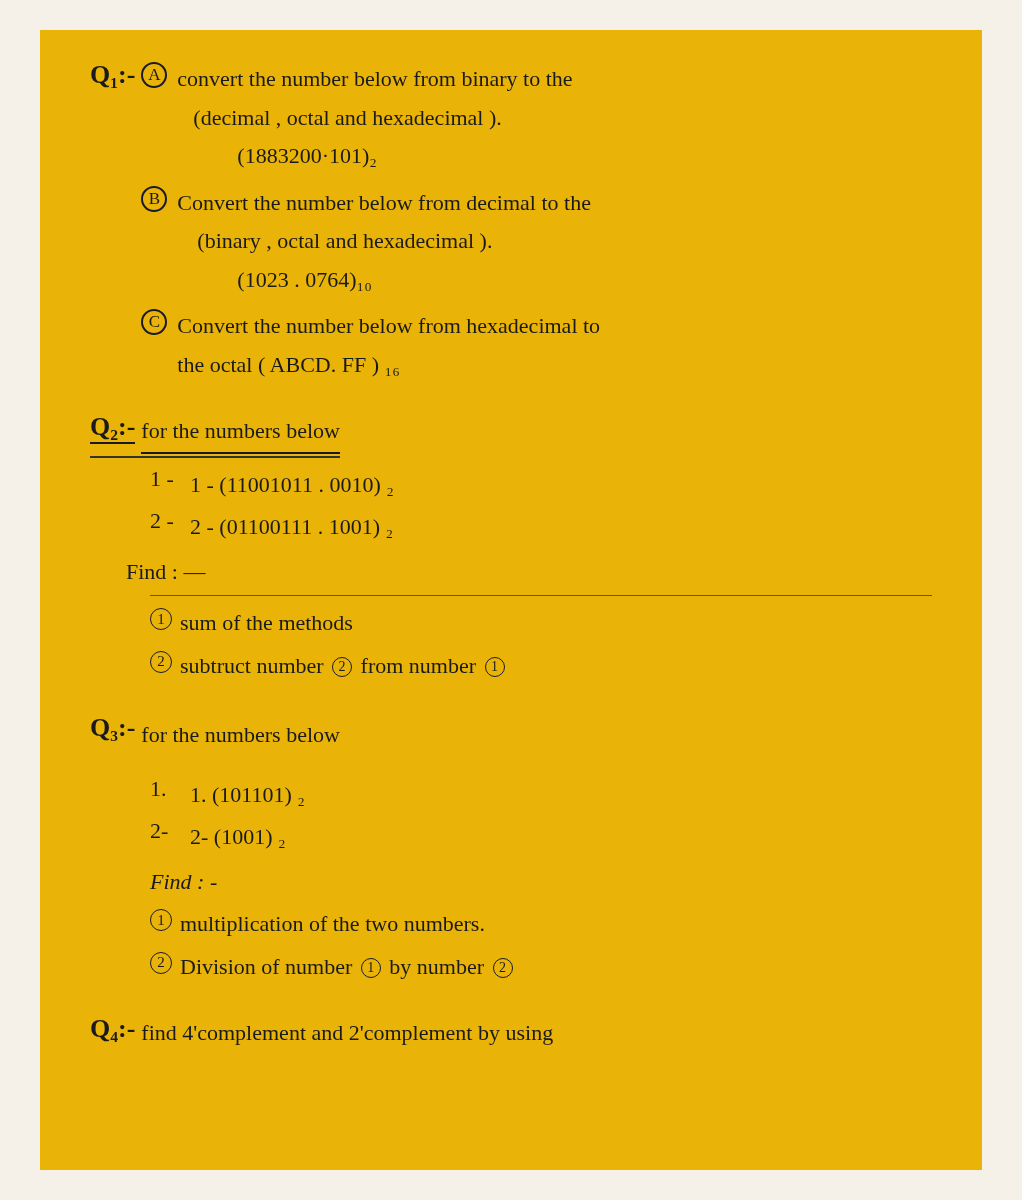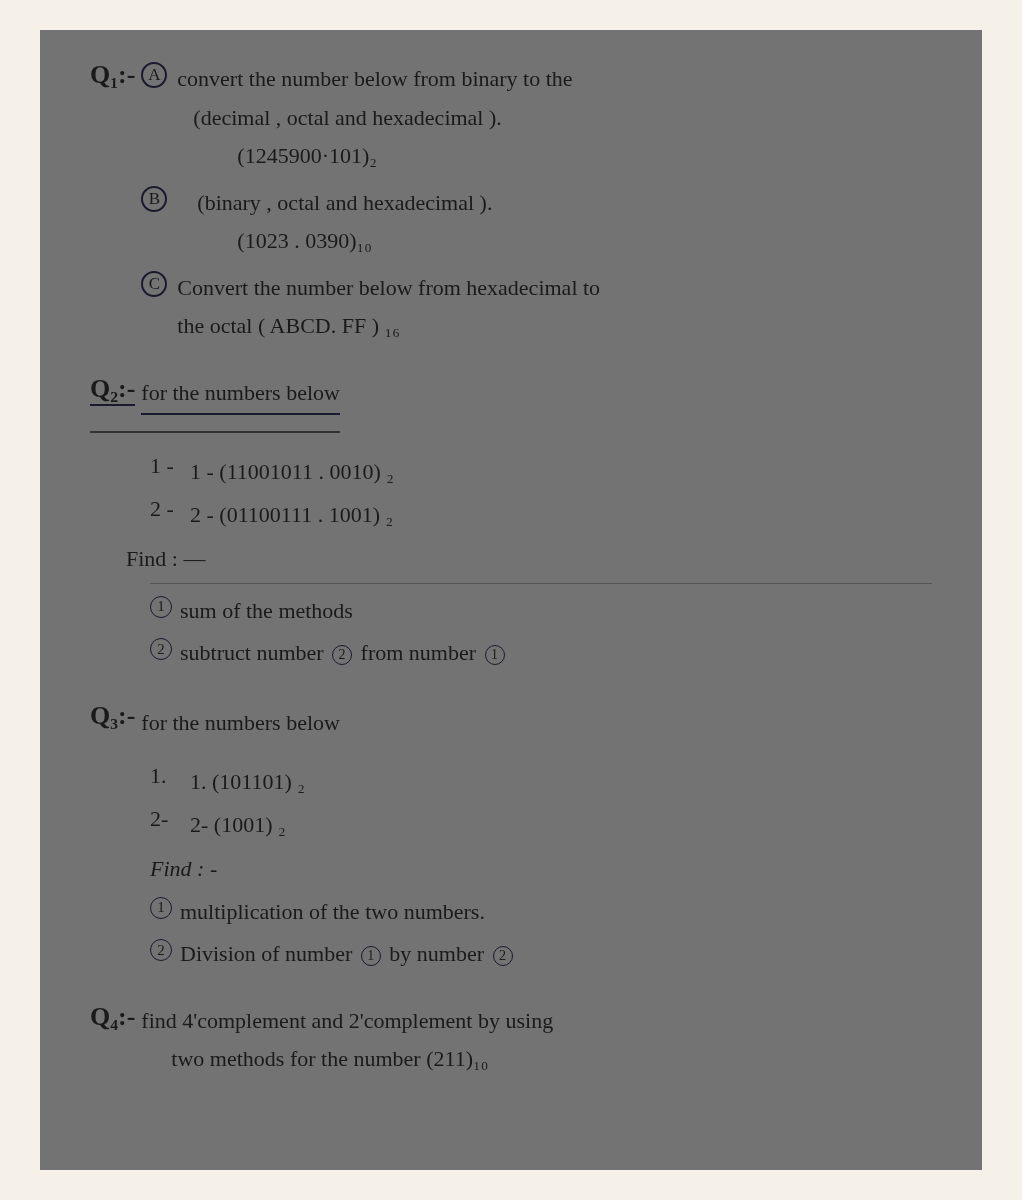--- a/index.html
+++ b/index.html
@@ -11,21 +11,21 @@
     body {
       background: #f5f0e8;
       width: 1022px;
       min-height: 1200px;
       font-family: 'Segoe UI', sans-serif;
       padding: 30px 40px;
       color: #1a1a1a;
     }
 
     .page {
-      background: #737373;
+      background: #eab308;
       width: 100%;
       min-height: 1140px;
       padding: 30px 50px;
       position: relative;
     }
 
     .question-block {
       margin-bottom: 28px;
     }
 
@@ -131,45 +131,46 @@
   <div class="question-block">
     <div style="display:flex; align-items:flex-start;">
       <span class="q-label-no-underline">Q₁:-</span>
       <div>
 
         <div style="display:flex; align-items:flex-start; margin-bottom:4px;">
           <span class="circle-label">A</span>
           <div>
             <span class="line-text">convert the number below from binary to the</span>
             <span class="line-text" style="margin-left:16px;">(decimal , octal and hexadecimal ).</span>
-            <span class="line-text" style="margin-left:60px;">(1245900·101)₂</span>
+            <span class="line-text" style="margin-left:60px;">(1883200·101)₂</span>
           </div>
         </div>
 
         <div style="display:flex; align-items:flex-start; margin-bottom:4px; margin-top:8px;">
           <span class="circle-label">B</span>
           <div>
+            <span class="line-text">Convert the number below from decimal to the</span>
             <span class="line-text" style="margin-left:20px;">(binary , octal and hexadecimal ).</span>
-            <span class="line-text" style="margin-left:60px;">(1023 . 0390)₁₀</span>
+            <span class="line-text" style="margin-left:60px;">(1023 . 0764)₁₀</span>
           </div>
         </div>
 
         <div style="display:flex; align-items:flex-start; margin-top:8px;">
           <span class="circle-label">C</span>
           <div>
             <span class="line-text">Convert the number below from hexadecimal to</span>
             <span class="line-text">the octal  ( ABCD. FF ) ₁₆</span>
           </div>
         </div>
       </div>
     </div>
   </div>
 
   <div class="question-block" style="margin-top: 10px;">
-    <div style="display:flex; align-items:flex-start; border-bottom: 2px solid #333; padding-bottom:16px; width: fit-content; margin-bottom:20px;">
+    <div style="display:flex; align-items:flex-start; border-bottom: 2px solid #333; padding-bottom:2px; width: fit-content; margin-bottom:8px;">
       <span class="q-label" style="text-decoration:none; border-bottom: 2.5px solid #1a1a2e;">Q₂:-</span>
       <span class="line-text" style="border-bottom: 2.5px solid #1a1a2e; padding-bottom:1px;">for the numbers below</span>
     </div>
 
     <div class="numbered-item">
       <span class="num-label">1 -</span>
       <span class="line-text">1 -  (11001011 . 0010) ₂</span>
     </div>
     <div class="numbered-item">
       <span class="num-label">2 -</span>
@@ -214,22 +215,21 @@
       <span class="circle-num">1</span>
       <span class="line-text">multiplication of the two numbers.</span>
     </div>
     <div class="sub2-item">
       <span class="circle-num">2</span>
       <span class="line-text">Division of number <span class="inline-circle">1</span> by number <span class="inline-circle">2</span></span>
     </div>
   </div>
 
   <div class="question-block" style="margin-top: 16px;">
-    <div style="display:flex; align-items:flex-start;">
+    <div style="display:flex; align-items:flex-start;text-align:right;">
       <span class="q-label-no-underline">Q₄:-</span>
       <div>
         <span class="line-text">find 4'complement and 2'complement by using</span>
-        <span class="line-text" style="margin-left:30px;">two methods for the number  (211)₁₀</span>
       </div>
     </div>
   </div>
 
 </div>
 
 </body></html>

